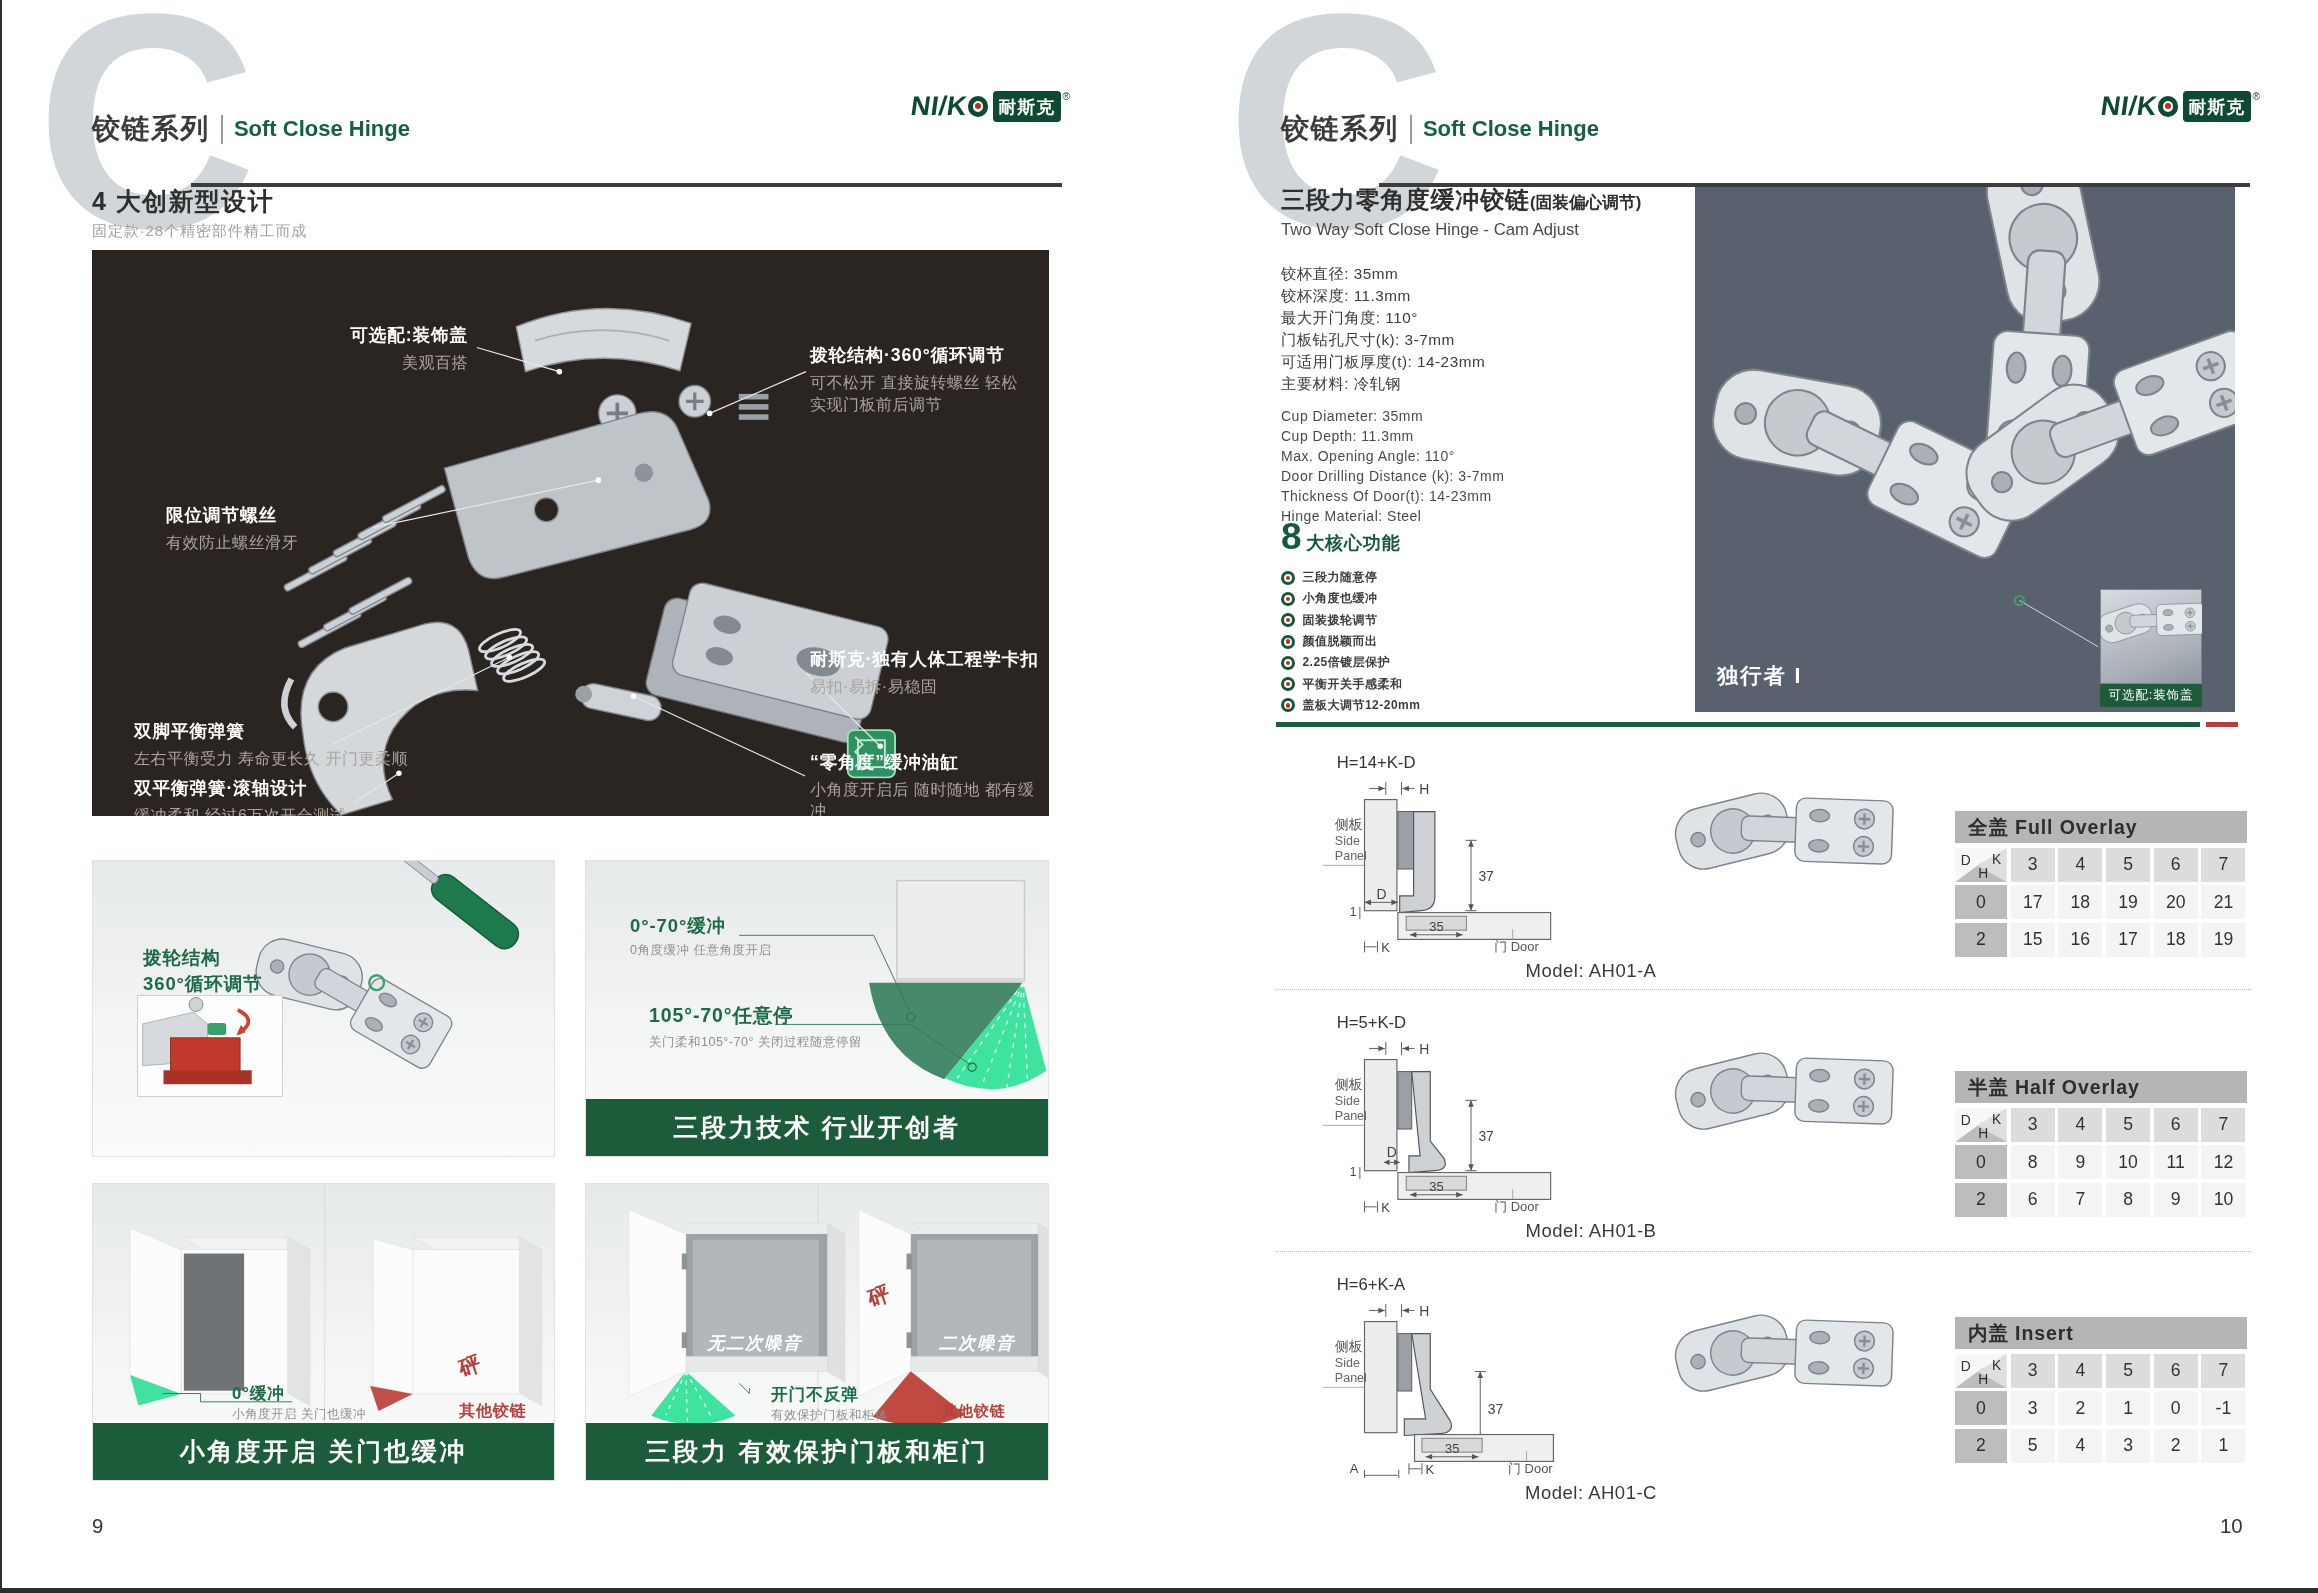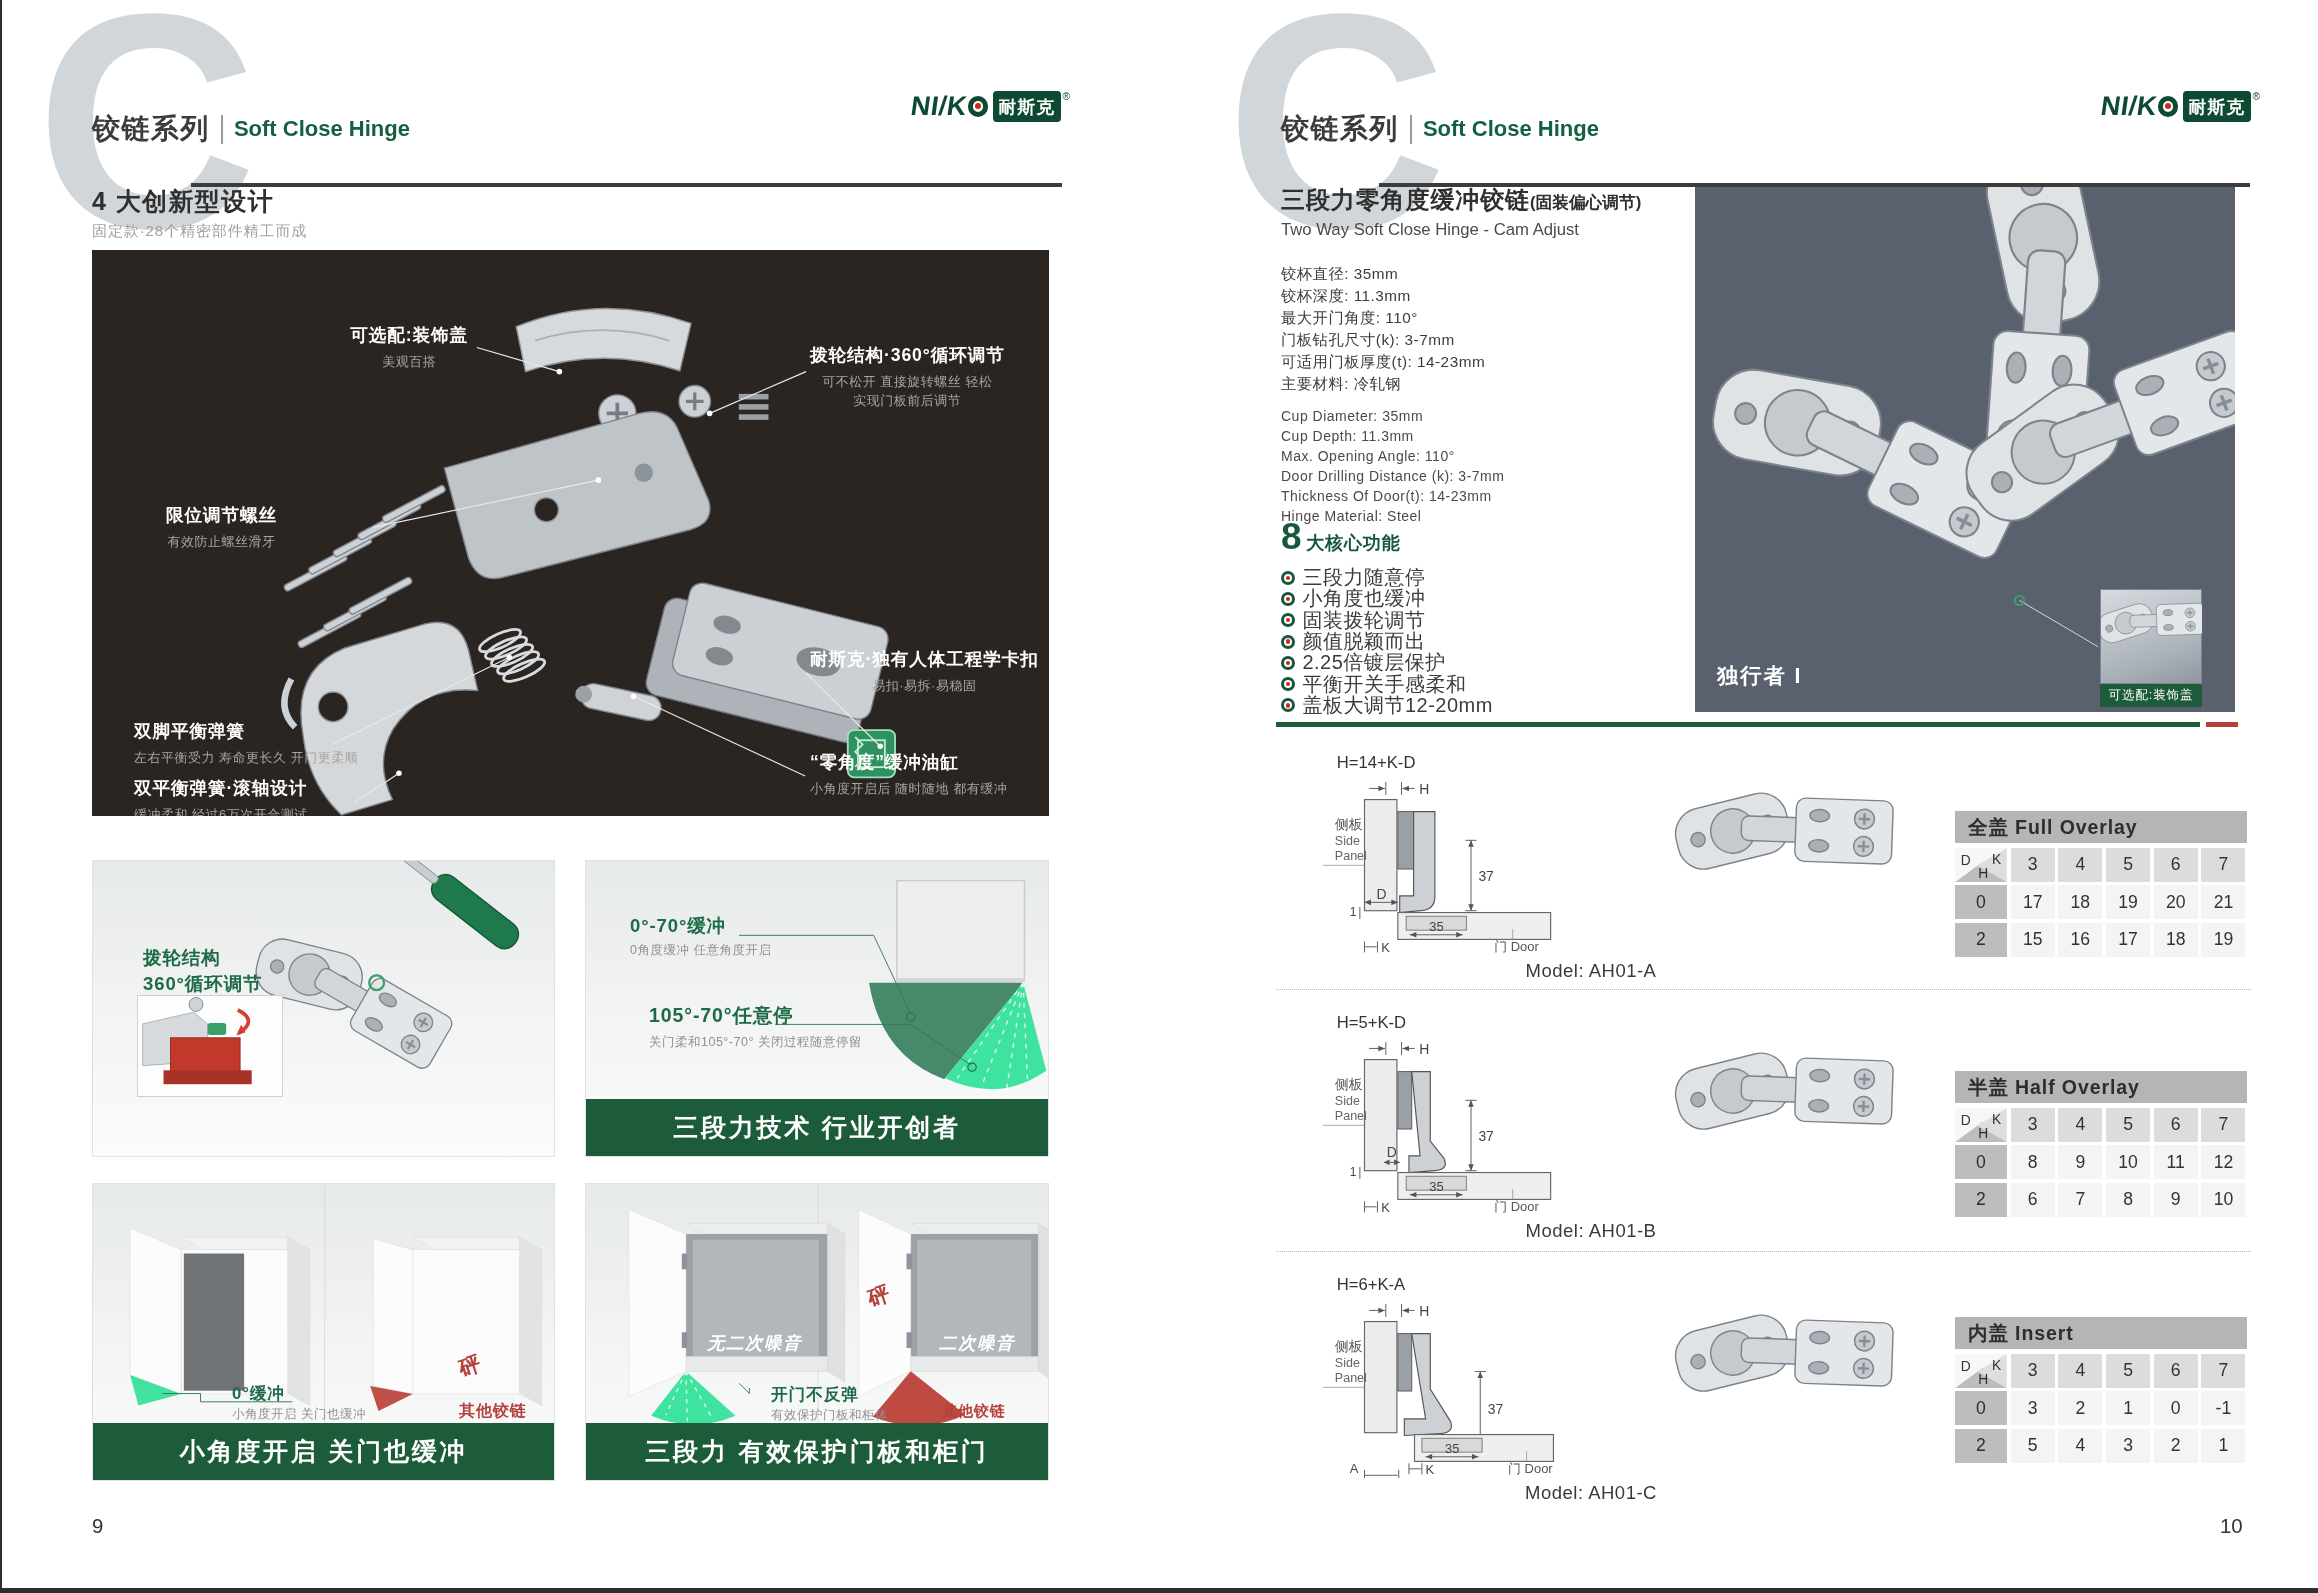--- a/index.html
+++ b/index.html
@@ -29,21 +29,21 @@
   .lg-b{background:#0D4A31;color:#fff;font-size:17.6px;font-weight:bold;padding:3.2px 5.6px;border-radius:3.7px;margin-left:2.8px;letter-spacing:1.4px;}
   .lg-r{font-size:10.2px;color:#0D4A31;margin-left:1.4px;align-self:flex-start;}
 
   .ttl{font-size:25px;font-weight:bold;color:#2f2f2f;letter-spacing:1.4px;z-index:2;}
   .sub{font-size:15px;color:#9e9e9e;letter-spacing:0.9px;z-index:2;}
 
   
   .xpanel{left:92px;top:250px;width:957px;height:566px;background:#2B2522;overflow:hidden;}
   .co{position:absolute;color:#fff;z-index:3;}
   .co h4{margin:0;font-size:17.6px;font-weight:bold;letter-spacing:0.9px;}
-  .co p{margin:5.6px 0 0 0;font-size:13px;color:#aaa49d;letter-spacing:0.5px;text-align:center;}
+  .co p{margin:5.6px 0 0 0;font-size:16px;color:#aaa49d;letter-spacing:0.5px;}
   .co.r{text-align:right;}
 
   
   .panel{background:linear-gradient(180deg,#e7eaea 0%,#f3f4f4 55%,#fbfbfb 100%);border:0.5px solid #e1e1e1;box-sizing:border-box;overflow:hidden;}
   .cap{position:absolute;left:0;right:0;bottom:0;height:57px;background:#1D5C3A;color:#fff;display:flex;align-items:center;justify-content:center;font-size:25px;font-weight:bold;letter-spacing:2.8px;}
   .pl-green{position:absolute;color:#1D6B46;font-weight:bold;font-size:18.5px;letter-spacing:0.9px;}
   .pl-green.small{font-size:16.7px;}
   .pl-gray{position:absolute;color:#8f8f8f;font-size:12.5px;letter-spacing:0.5px;}
   .pl-red{position:absolute;color:#B5413C;font-weight:bold;font-size:16px;letter-spacing:0.9px;}
   .bang{position:absolute;color:#B5413C;font-weight:bold;font-size:21.3px;transform:rotate(-18deg);}
@@ -60,21 +60,21 @@
   .specs{z-index:2;}
   .specs div{font-size:15.3px;color:#3c3c3c;line-height:22px;letter-spacing:0.5px;}
   .specs.en div{font-size:14px;color:#4a4a4a;line-height:20px;}
   .ft-ttl{top:516px;z-index:2;display:flex;align-items:baseline;}
   .ft-ttl .n{font-size:37px;font-weight:bold;color:#17583C;}
   .ft-ttl .t{font-size:18px;font-weight:bold;color:#17583C;margin-left:4.6px;letter-spacing:0.9px;}
   .feats{top:567px;z-index:2;}
   .feat{display:flex;align-items:center;height:21.3px;}
   .fico{width:14px;height:14px;border:3.2px solid #19563B;border-radius:50%;box-sizing:border-box;display:flex;align-items:center;justify-content:center;flex:none;}
   .fdot{width:4.2px;height:4.2px;background:#C42B1F;border-radius:50%;}
-  .feat span.tx{font-size:20px;color:#3c3c3c;margin-left:7.4px;letter-spacing:0.5px;}
+  .feat span.tx{font-size:12px;color:#3c3c3c;margin-left:7.4px;letter-spacing:0.5px;font-weight:bold;}
 
   .photo{left:528px;top:183px;width:540px;height:529px;background:#59606E;overflow:hidden;}
   .pname{position:absolute;left:22px;bottom:22px;color:#fff;font-size:21.3px;font-weight:bold;letter-spacing:1.9px;}
   .inset2{position:absolute;right:33px;bottom:4.6px;width:102px;}
   .inset2 .img{height:93px;background:linear-gradient(160deg,#d7dbe0 0%,#aab0b8 70%,#8f96a0 100%);border:0.5px solid #7d8490;}
   .inset2 .c{height:23px;background:#1D5C3A;color:#fff;font-size:12.5px;display:flex;align-items:center;justify-content:center;letter-spacing:0.9px;}
 
   .divider-g{left:109px;top:722px;width:924px;height:5.1px;background:#1D5C3A;}
   .divider-r{left:1039px;top:722px;width:32px;height:5.1px;background:#B5413C;}
   .dots{left:109px;width:975px;height:0;border-top:1.9px dotted #b9b9b9;}

